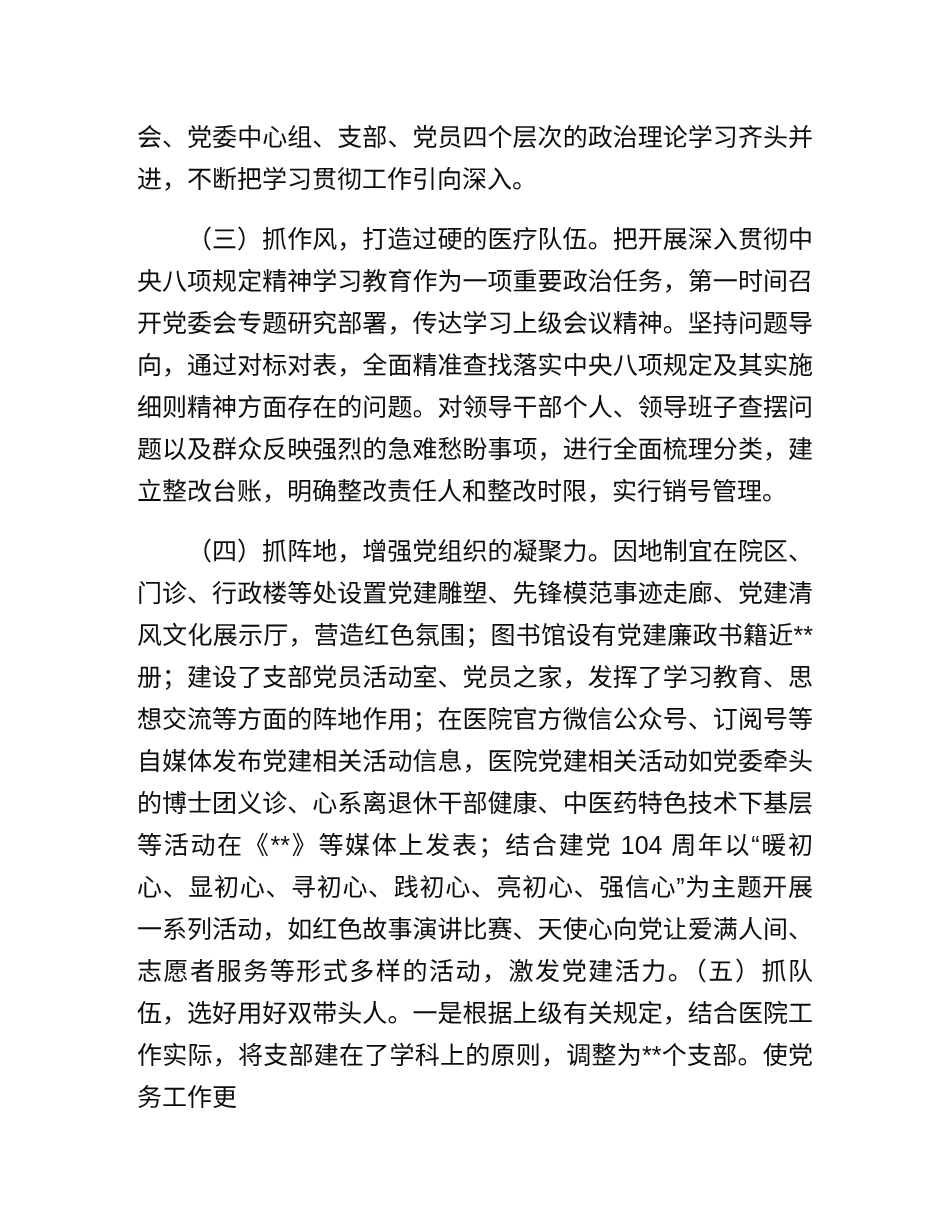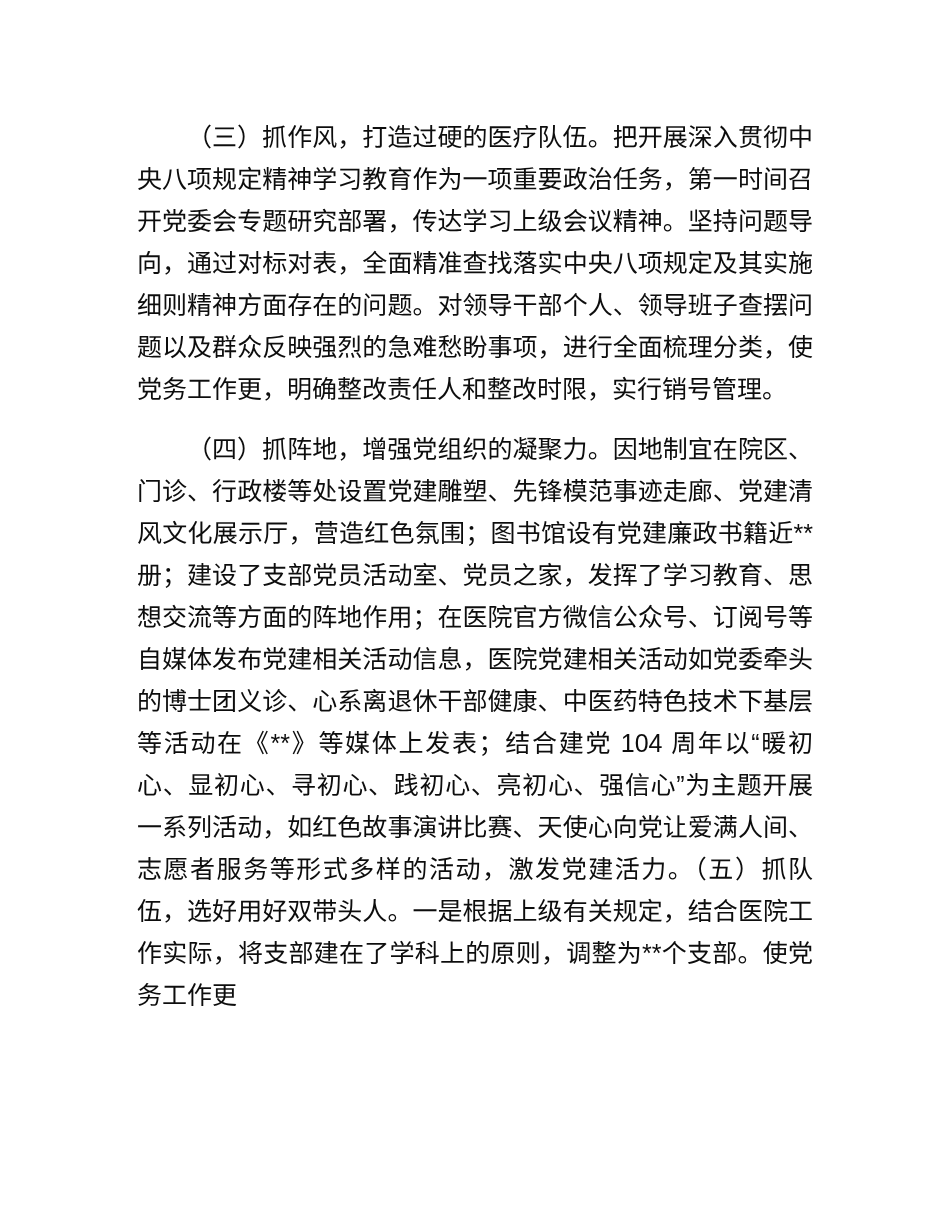--- a/index.html
+++ b/index.html
@@ -38,16 +38,17 @@
   }
   .doc-body p:last-child {
     margin-bottom: 7px;
   }
 </style>
 </head>
 <body>
 
 <div class="page">
   <div class="doc-body">
-    <p class="indent">（三）抓作风，打造过硬的医疗队伍。把开展深入贯彻中央八项规定精神学习教育作为一项重要政治任务，第一时间召开党委会专题研究部署，传达学习上级会议精神。坚持问题导向，通过对标对表，全面精准查找落实中央八项规定及其实施细则精神方面存在的问题。对领导干部个人、领导班子查摆问题以及群众反映强烈的急难愁盼事项，进行全面梳理分类，使党务工作更，明确整改责任人和整改时限，实行销号管理。</p>
+    <p>会、党委中心组、支部、党员四个层次的政治理论学习齐头并进，不断把学习贯彻工作引向深入。</p>
+    <p class="indent">（三）抓作风，打造过硬的医疗队伍。把开展深入贯彻中央八项规定精神学习教育作为一项重要政治任务，第一时间召开党委会专题研究部署，传达学习上级会议精神。坚持问题导向，通过对标对表，全面精准查找落实中央八项规定及其实施细则精神方面存在的问题。对领导干部个人、领导班子查摆问题以及群众反映强烈的急难愁盼事项，进行全面梳理分类，建立整改台账，明确整改责任人和整改时限，实行销号管理。</p>
     <p class="indent">（四）抓阵地，增强党组织的凝聚力。因地制宜在院区、门诊、行政楼等处设置党建雕塑、先锋模范事迹走廊、党建清风文化展示厅，营造红色氛围；图书馆设有党建廉政书籍近**册；建设了支部党员活动室、党员之家，发挥了学习教育、思想交流等方面的阵地作用；在医院官方微信公众号、订阅号等自媒体发布党建相关活动信息，医院党建相关活动如党委牵头的博士团义诊、心系离退休干部健康、中医药特色技术下基层等活动在《**》等媒体上发表；结合建党 104 周年以“暖初心、显初心、寻初心、践初心、亮初心、强信心”为主题开展一系列活动，如红色故事演讲比赛、天使心向党让爱满人间、志愿者服务等形式多样的活动，激发党建活力。（五）抓队伍，选好用好双带头人。一是根据上级有关规定，结合医院工作实际，将支部建在了学科上的原则，调整为**个支部。使党务工作更</p>
   </div>
 </div>
 
 </body></html>

